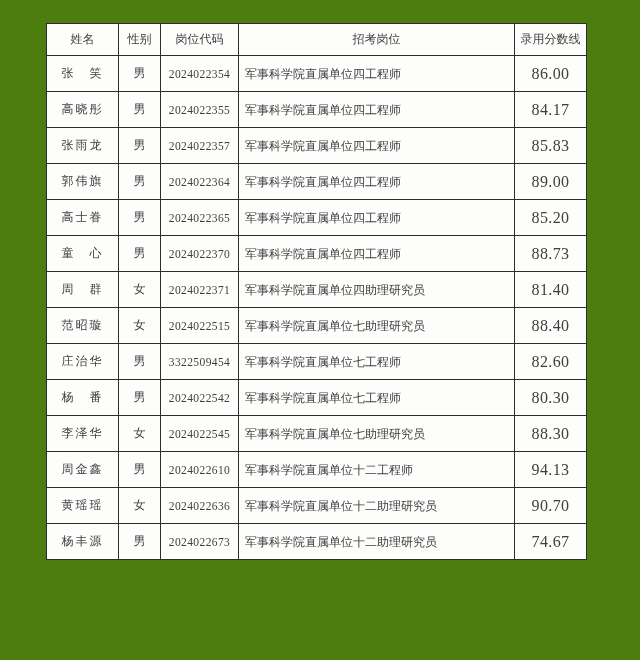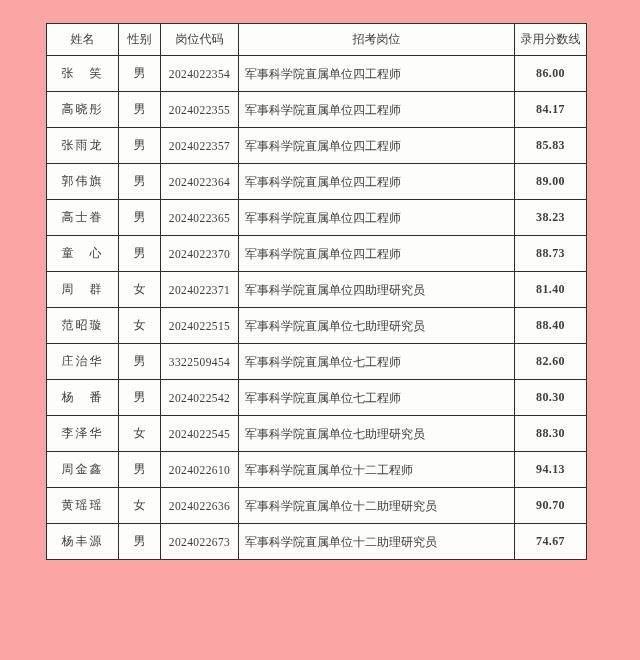--- a/index.html
+++ b/index.html
@@ -4,21 +4,21 @@
 <style>
   html,body{margin:0;padding:0;}
   body{
     width:640px;height:660px;
     background:#ffffff;
     font-family:"Liberation Serif","DejaVu Serif",serif;
   }
   .page{
     position:relative;
     width:640px;height:660px;
-    background:#fca5a5;
+    background:#4d7c0f;
     overflow:hidden;
   }
   table.score-table{
     position:absolute;
     left:46px;top:23px;
     width:540px;
     border-collapse:collapse;
     table-layout:fixed;
     color:#3e3e3e;
     background:#fdfdfc;
@@ -40,21 +40,21 @@
   col.c-position{width:276px;}
   col.c-score{width:72px;}
   td.name{letter-spacing:2px;}
   td.code{font-size:11.5px;letter-spacing:0.4px;}
   td.position{
     text-align:left;
     padding:4px 2px 4px 6px;
     line-height:1.5;
     letter-spacing:0;
   }
-  td.score{font-size:12px;letter-spacing:0.4px;font-weight:bold;}
+  td.score{font-size:16px;letter-spacing:0.4px;}
 </style>
 </head>
 <body>
 
 <div class="page">
   <table class="score-table">
     <colgroup>
       <col class="c-name">
       <col class="c-gender">
       <col class="c-code">
@@ -102,21 +102,21 @@
     <td class="code">2024022364</td>
     <td class="position">军事科学院直属单位四工程师</td>
     <td class="score">89.00</td>
   </tr>
 
   <tr>
     <td class="name">高士眷</td>
     <td class="gender">男</td>
     <td class="code">2024022365</td>
     <td class="position">军事科学院直属单位四工程师</td>
-    <td class="score">38.23</td>
+    <td class="score">85.20</td>
   </tr>
 
 
   <tr>
     <td class="name">童　心</td>
     <td class="gender">男</td>
     <td class="code">2024022370</td>
     <td class="position">军事科学院直属单位四工程师</td>
     <td class="score">88.73</td>
   </tr>

